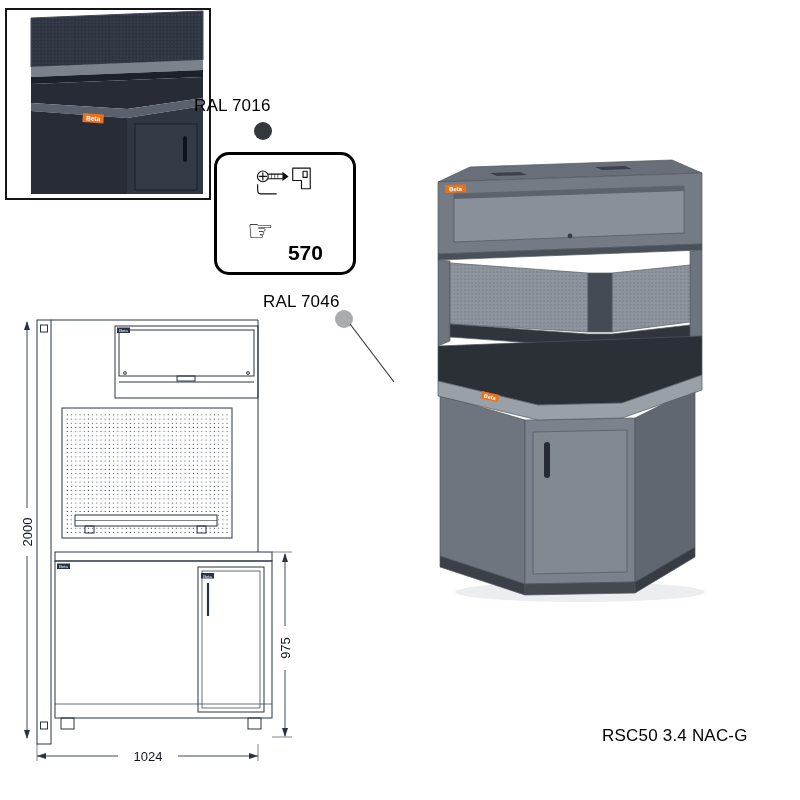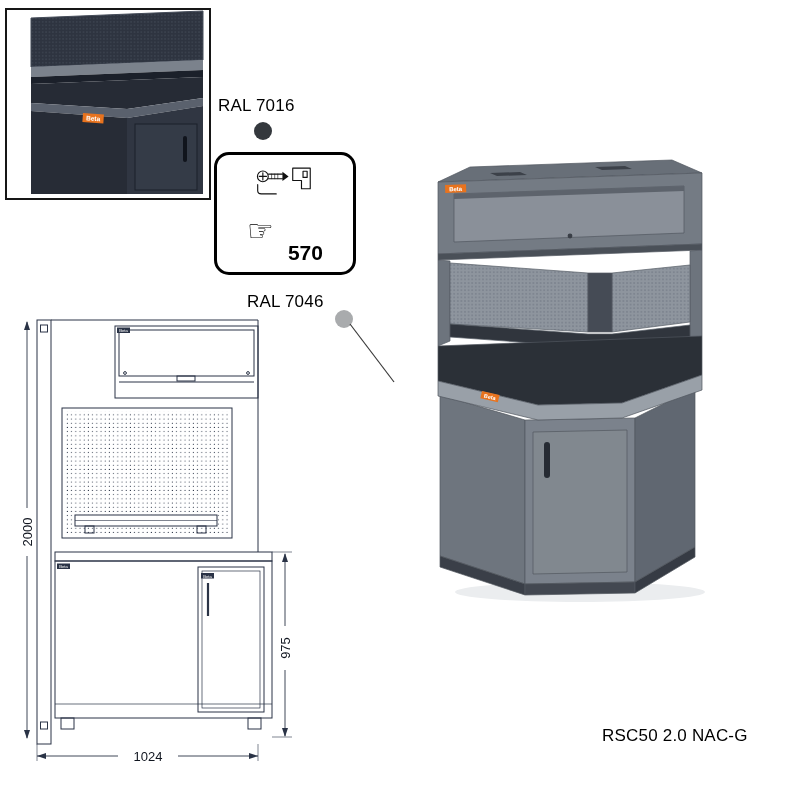--- a/index.html
+++ b/index.html
@@ -2,22 +2,22 @@
 <html><head>
 <meta charset="utf-8">
 <style>
   html,body{margin:0;padding:0;}
   body{width:800px;height:800px;background:#fff;font-family:"Liberation Sans",sans-serif;}
   .canvas{position:relative;width:800px;height:800px;background:#fff;overflow:hidden;}
   .inset{position:absolute;left:5px;top:8px;width:202px;height:188px;border:2px solid #161616;background:#fff;}
   .inset svg{display:block;}
   .label{position:absolute;font-size:17px;color:#000;white-space:nowrap;letter-spacing:.2px;}
   .inset-label{left:12px;top:197px;}
-  .ral7016-label{left:218px;top:96px;}
-  .ral7046-label{left:247px;top:292px;}
+  .ral7016-label{left:194px;top:96px;}
+  .ral7046-label{left:263px;top:292px;}
   .product-label{left:602px;top:726px;}
   .dot{position:absolute;}
   .dot-7016{left:252px;top:120px;}
   .dot-7046{left:333px;top:308px;}
   .pointer-line{position:absolute;left:342px;top:316px;}
   .tech{position:absolute;left:15px;top:312px;}
   .render{position:absolute;left:420px;top:148px;}
   .fixbox{position:absolute;left:214px;top:152px;width:142px;height:123px;border:3px solid #000;border-radius:15px;background:#fff;display:flex;flex-direction:column;align-items:center;justify-content:space-between;padding:8px 6px 7px;box-sizing:border-box;}
   .fixrow{display:flex;align-items:center;gap:14px;}
   .hand{font-size:30px;line-height:1;color:#000;}
@@ -202,15 +202,15 @@
       <polygon points="34,46 264,38 264,43 34,51" fill="#5d636c" stroke="none"></polygon>
       <circle cx="150" cy="88" r="2.4" fill="#3a3f47" stroke="none"></circle>
       <polygon points="18,106 282,96 282,102 18,112" fill="#4a5058"></polygon>
     </g>
     <g>
       <rect x="25" y="37" width="21" height="8" fill="#e8731e" transform="rotate(-2 25 37)"></rect>
       <text x="35.5" y="43.5" transform="rotate(-2 25 37)" font-size="6" font-weight="bold" fill="#ffffff" text-anchor="middle">Beta</text>
     </g>
   </svg>
 
-  <div class="label product-label">RSC50 2.0 NAC-G</div>
+  <div class="label product-label">RSC50 3.4 NAC-G</div>
 
 </div>
 
 </body></html>

